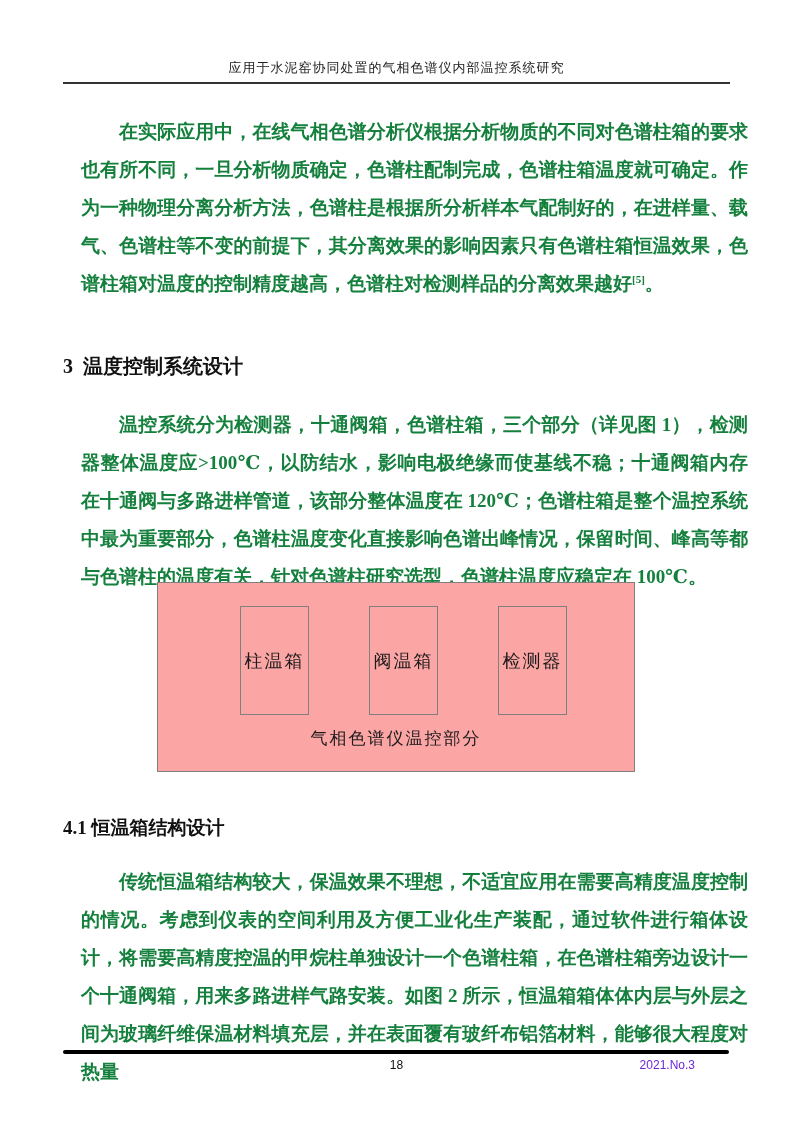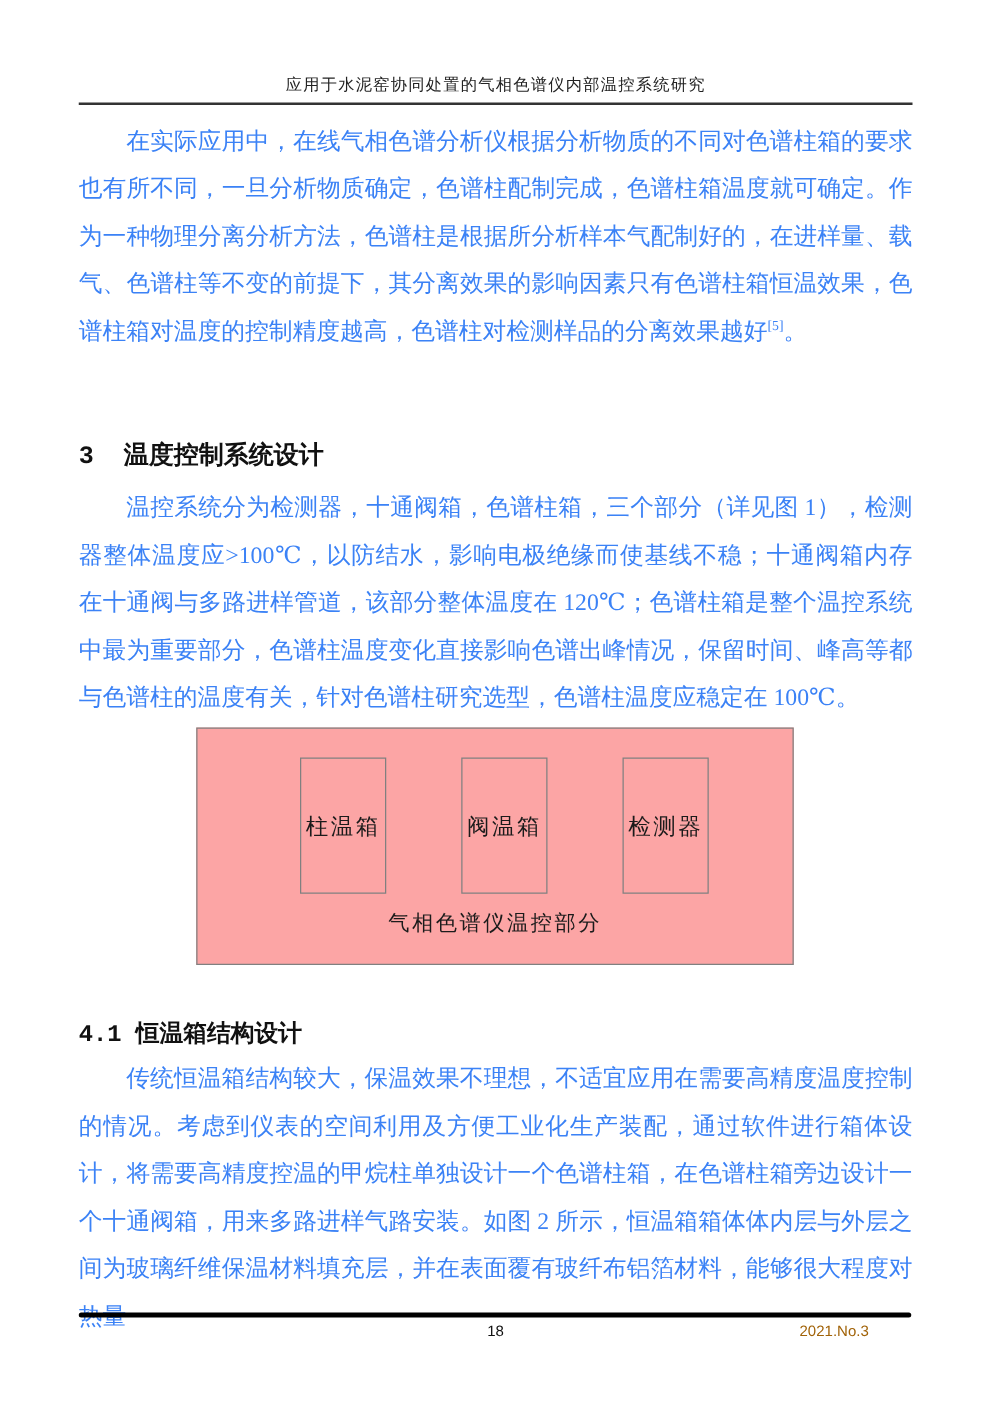--- a/index.html
+++ b/index.html
@@ -14,33 +14,34 @@
   }
   .header-title{
     position:absolute;top:59px;left:0;width:793px;
     text-align:center;font-size:13px;letter-spacing:1px;color:#222;
   }
   .header-rule{
     position:absolute;top:82px;left:63px;width:667px;height:2px;
     background:#333;
   }
   .body-p{
-    position:absolute;left:63px;width:667px;margin:0;
+    position:absolute;left:63px;width:667px;margin:18px;
     font-size:19px;line-height:38px;
     text-align:justify;text-indent:2em;
-    color:#3b82f6;
+    color:#15803d;
+    font-weight:bold;
   }
   .p1{top:95px;}
   .p2{top:285px;}
   .p3{top:388px;}
   .p4{top:845px;}
   sup.cite{font-size:11px;line-height:0;}
   .h-sec{
     position:absolute;left:63px;width:667px;margin:0;
-    font-family:Liberation Mono, monospace;
+    font-family:Liberation Serif, serif;
     font-size:20px;font-weight:bold;line-height:28px;color:#111;
     white-space:pre;
   }
   .h2{top:352px;}
   .h3{top:814px;font-size:19px;}
   .figure{
     position:absolute;top:582px;left:157px;width:478px;height:190px;
     border:1px solid #808080;background:#fca5a5;box-sizing:border-box;
   }
   .fig-box{
@@ -68,21 +69,21 @@
     background:#000;border-radius:2px;
   }
   .footer-page{
     position:absolute;top:1058px;left:0;width:793px;text-align:center;
     font-family:"Liberation Sans","DejaVu Sans",sans-serif;
     font-size:12px;color:#111;
   }
   .footer-issue{
     position:absolute;top:1058px;right:98px;
     font-family:"Liberation Sans","DejaVu Sans",sans-serif;
-    font-size:12px;color:#a16207;
+    font-size:12px;color:#6d28d9;
   }
 </style>
 </head>
 <body>
 
 <div class="page">
 
   <div class="header-title">应用于水泥窑协同处置的气相色谱仪内部温控系统研究</div>
   <div class="header-rule"></div>
 

